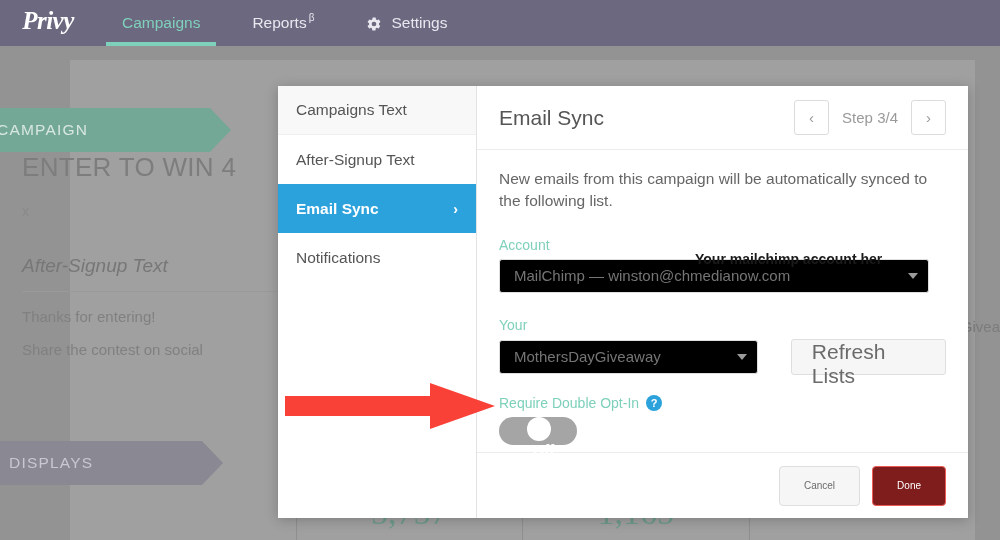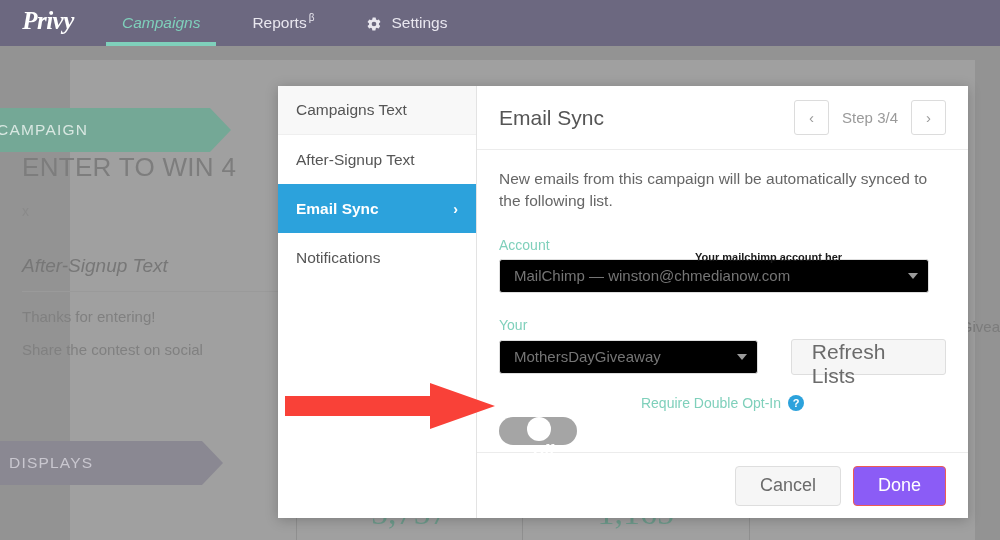--- a/index.html
+++ b/index.html
@@ -18,21 +18,21 @@
     width:96px;display:flex;align-items:center;justify-content:center;
     color:#fff;font-family:"Liberation Serif",serif;font-style:italic;
     font-size:25px;font-weight:bold;letter-spacing:-0.5px;
     padding-bottom:4px;
   }
   .navitem{
     display:flex;align-items:center;justify-content:center;
     color:#e9e7ef;font-size:15.5px;padding:0 26px;position:relative;
     cursor:pointer;white-space:nowrap;
   }
-  .navitem.active{color:#7fd0bb;font-style:italic;}
+  .navitem.active{color:#7fd0bb;}
   .navitem.active:after{
     content:"";position:absolute;left:10px;right:10px;bottom:0;height:4px;
     background:#7fd0bb;
   }
   .navitem sup{font-size:10px;margin-left:2px;top:-6px;position:relative;}
   .gear{
     display:inline-block;width:16px;height:16px;margin-right:9px;
     position:relative;top:1px;
   }
 
@@ -129,31 +129,31 @@
     overflow:hidden;white-space:nowrap;
   }
   .select .val{flex:1;overflow:hidden;}
   .caret{
     width:0;height:0;border-left:5px solid transparent;
     border-right:5px solid transparent;border-top:6px solid #9b9b9b;
     margin-left:8px;flex:none;
   }
   #accountselect{width:430px;}
   #tooltipoverlay{
-    position:absolute;left:695px;top:251px;font-size:11px;font-weight:bold;
+    position:absolute;left:695px;top:251px;font-size:14px;font-weight:bold;
     color:#1b1b1b;white-space:nowrap;pointer-events:none;
   }
   #listrow{display:flex;align-items:center;}
   #listselect{width:278px;}
   #refreshbtn{
     margin-left:33px;height:34px;padding:0 20px;background:#f6f6f6;
     border:1px solid #dedede;border-radius:3px;font-size:21px;color:#6b6b6b;
     cursor:pointer;
   }
-  #optlabel{margin-top:20px;justify-content:center;}
+  #optlabel{margin-top:20px;}
   .helpicon{
     width:16px;height:16px;border-radius:50%;background:#2ca2dc;color:#fff;
     font-size:11px;font-weight:bold;display:inline-flex;align-items:center;
     justify-content:center;margin-left:7px;cursor:pointer;
   }
   #toggle{
     width:78px;height:28px;border-radius:14px;background:#a5a5a5;
     display:flex;align-items:center;cursor:pointer;margin-top:3px;flex-direction:column;
   }
   #toggleknob{
@@ -162,25 +162,25 @@
   }
   #togglelabel{
     color:#fff;font-size:15px;font-weight:bold;margin-left:11px;
   }
 
   #mfooter{
     height:66px;border-top:1px solid #ececec;display:flex;align-items:center;
     justify-content:flex-end;padding:0 22px;box-sizing:border-box;
   }
   .fbtn{
-    height:38px;padding:0 24px;border-radius:4px;font-size:18px;cursor:pointer;
+    height:38px;padding:0 24px;border-radius:4px;font-size:10px;cursor:pointer;
     display:flex;align-items:center;justify-content:center;
   }
   #cancelbtn{background:#f6f6f6;border:1px solid #dedede;color:#6b6b6b;}
-  #donebtn{background:#8b5cf6;border:1px solid #ee5a54;color:#fff;margin-left:12px;}
+  #donebtn{background:#7f1d1d;border:1px solid #ee5a54;color:#fff;margin-left:12px;}
 
   
   #arrow{
     position:absolute;left:285px;top:383px;width:210px;height:46px;
     pointer-events:none;
   }
 </style>
 </head>
 <body>
 

